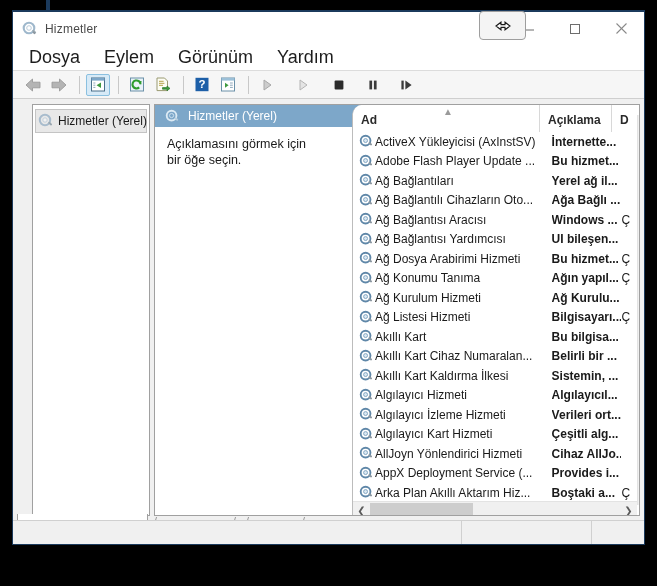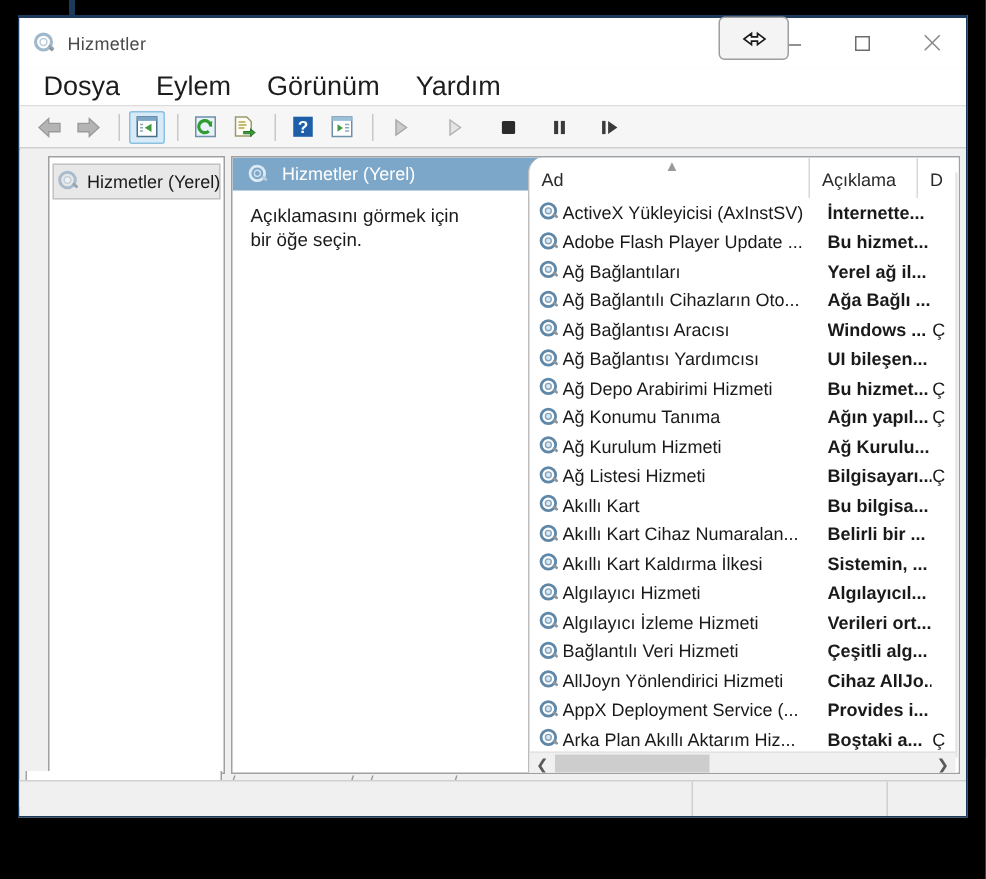--- a/index.html
+++ b/index.html
@@ -187,20 +187,21 @@
     border-left: 1px solid #bcbcbc;
     border-top-left-radius: 10px;
     overflow: hidden;
   }
   #list-header {
     height: 27px;
     display: flex;
     align-items: center;
     background: #ffffff;
     position: relative;
+    font-weight: bold;
   }
   .col-hdr {
     font-size: 12px;
     color: #2a2a2a;
     padding: 0 0 5px 8px;
     position: relative;
     height: 27px;
     display: flex; align-items: flex-end;
     border-right: 1px solid #d8d8d8;
   }
@@ -596,21 +597,21 @@
                 <span class="c-state"></span>
               </div>
               <div class="row">
                 <span class="gear-wrap">
                   <svg viewBox="0 0 16 16" style="position:absolute;inset:0">
                     <circle cx="7" cy="7" r="5.2" fill="none" stroke="#5f87a8" stroke-width="2"></circle>
                     <circle cx="7" cy="7" r="2.1" fill="#dbe8f2" stroke="#7fa3bf" stroke-width="1"></circle>
                     <rect x="9.8" y="9.4" width="4.4" height="2" rx="1" fill="#8a96a0" transform="rotate(40 12 10.4)"></rect>
                   </svg>
                 </span>
-                <span class="c-name">Ağ Depo Arabirimi Hizmeti</span>
+                <span class="c-name">Ağ Dosya Arabirimi Hizmeti</span>
                 <span class="c-desc">Bu hizmet...</span>
                 <span class="c-state">Ç</span>
               </div>
               <div class="row">
                 <span class="gear-wrap">
                   <svg viewBox="0 0 16 16" style="position:absolute;inset:0">
                     <circle cx="7" cy="7" r="5.2" fill="none" stroke="#5f87a8" stroke-width="2"></circle>
                     <circle cx="7" cy="7" r="2.1" fill="#dbe8f2" stroke="#7fa3bf" stroke-width="1"></circle>
                     <rect x="9.8" y="9.4" width="4.4" height="2" rx="1" fill="#8a96a0" transform="rotate(40 12 10.4)"></rect>
                   </svg>
@@ -704,21 +705,21 @@
                 <span class="c-state"></span>
               </div>
               <div class="row">
                 <span class="gear-wrap">
                   <svg viewBox="0 0 16 16" style="position:absolute;inset:0">
                     <circle cx="7" cy="7" r="5.2" fill="none" stroke="#5f87a8" stroke-width="2"></circle>
                     <circle cx="7" cy="7" r="2.1" fill="#dbe8f2" stroke="#7fa3bf" stroke-width="1"></circle>
                     <rect x="9.8" y="9.4" width="4.4" height="2" rx="1" fill="#8a96a0" transform="rotate(40 12 10.4)"></rect>
                   </svg>
                 </span>
-                <span class="c-name">Bağlantılı Veri Hizmeti</span>
+                <span class="c-name">Algılayıcı Kart Hizmeti</span>
                 <span class="c-desc">Çeşitli alg...</span>
                 <span class="c-state"></span>
               </div>
               <div class="row">
                 <span class="gear-wrap">
                   <svg viewBox="0 0 16 16" style="position:absolute;inset:0">
                     <circle cx="7" cy="7" r="5.2" fill="none" stroke="#5f87a8" stroke-width="2"></circle>
                     <circle cx="7" cy="7" r="2.1" fill="#dbe8f2" stroke="#7fa3bf" stroke-width="1"></circle>
                     <rect x="9.8" y="9.4" width="4.4" height="2" rx="1" fill="#8a96a0" transform="rotate(40 12 10.4)"></rect>
                   </svg>

